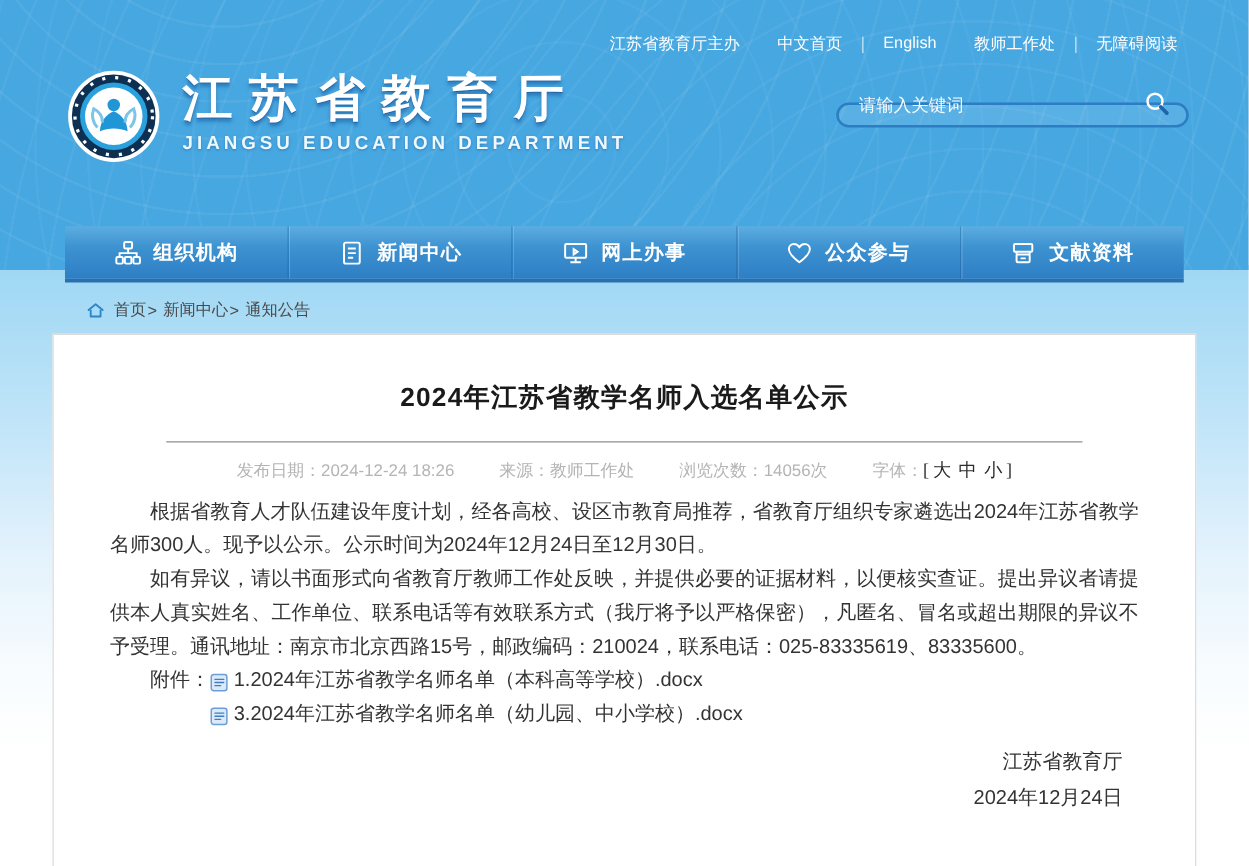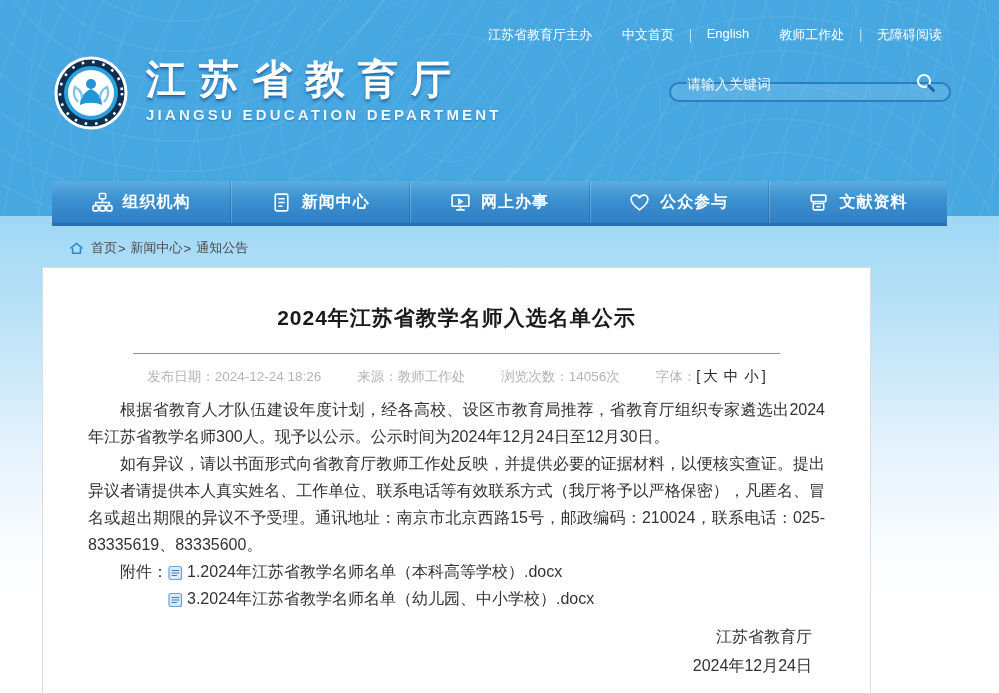--- a/index.html
+++ b/index.html
@@ -45,28 +45,28 @@
   .nav-icon { width:21px; height:21px; display:inline-flex; }
   .nav-icon svg { width:21px; height:21px; }
 
   
   .breadcrumb { position:absolute; left:69px; top:239px; z-index:2; display:flex; align-items:center; font-size:13px; color:#4a4a4a;justify-content:center; }
   .breadcrumb .home-ic { margin-right:7px; display:inline-flex; }
   .crumb { cursor:pointer; }
   .crumb-sep { margin:0 5px 0 1px; color:#4a4a4a; }
 
   
-  .panel { position:absolute; left:42px; top:267px; width:829px; height:426px; z-index:2; background:#fff;
+  .panel { position:absolute; left:42px; top:267px; width:915px; height:426px; z-index:2; background:#fff;
     border:1px solid #dcdcdc; border-bottom:none; padding-top:36px; }
   .article-title { text-align:center; font-size:21px; font-weight:bold; color:#1a1a1a; letter-spacing:1px; }
   .title-rule { border:none; border-top:1px solid #8f8f8f; margin:21px 90px 0 90px; }
   .meta-row { margin-top:13px; display:flex; justify-content:center; align-items:center; gap:36px;
     font-size:13.5px; color:#b4b4b4; }
   .meta-item { white-space:nowrap; }
-  .font-ctl { color:#2b2b2b; font-size:14.5px; }
+  .font-ctl { color:#2b2b2b; font-size:14.5px;font-family:Liberation Serif, serif; }
   .font-ctl .fsz { cursor:pointer; margin:0 3px; }
 
   .article-body { margin:10px 45px 0 45px; font-size:16px; color:#333; line-height:27px; text-align:justify; }
   .article-body p { text-indent:2em; }
 
   .attach { display:flex; margin:0 45px; font-size:16px; color:#333; line-height:27px; }
   .attach-label { flex:none; padding-left:2em; white-space:nowrap;text-align:center; }
   .attach-items { display:flex; flex-direction:column; }
   .attach-item { display:flex; align-items:center; cursor:pointer; color:#333; }
   .attach-item .doc-ic { margin-right:4px; display:inline-flex; position:relative; top:1px; }

